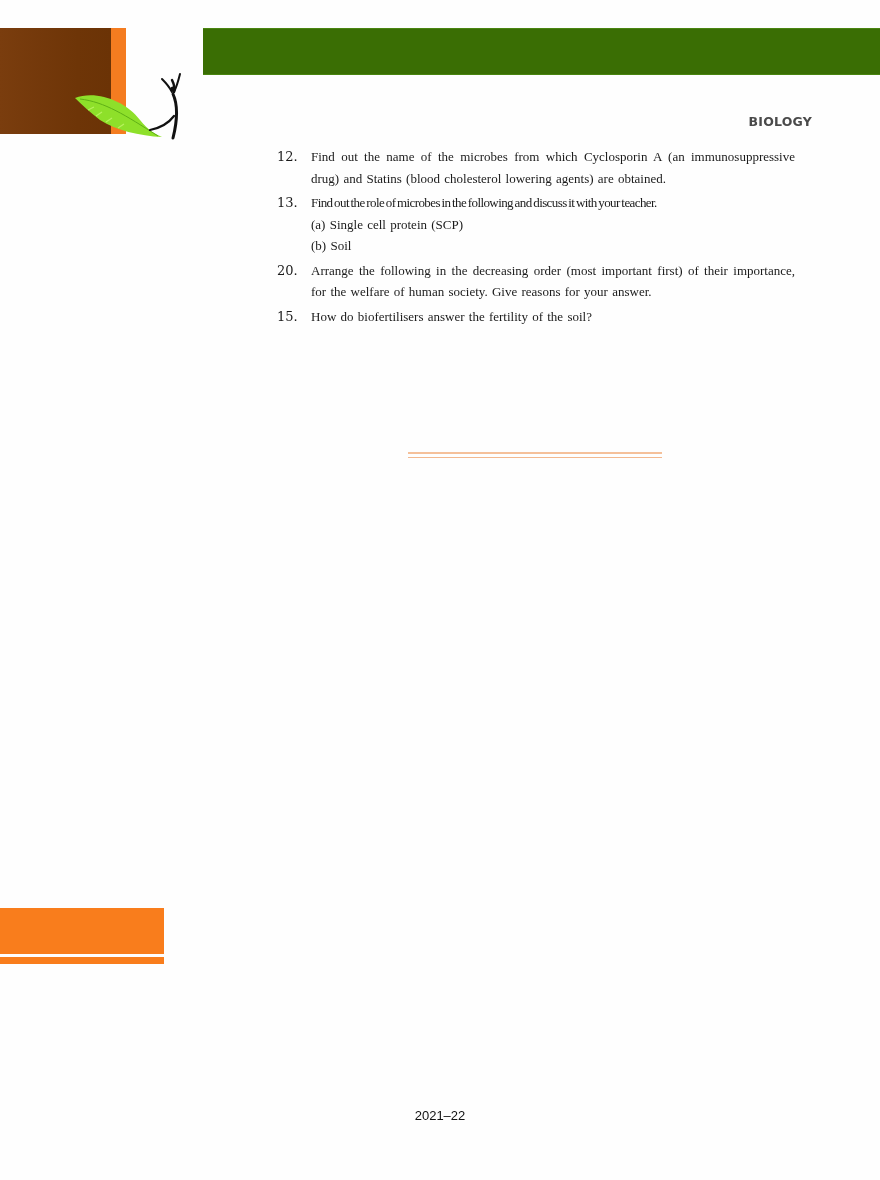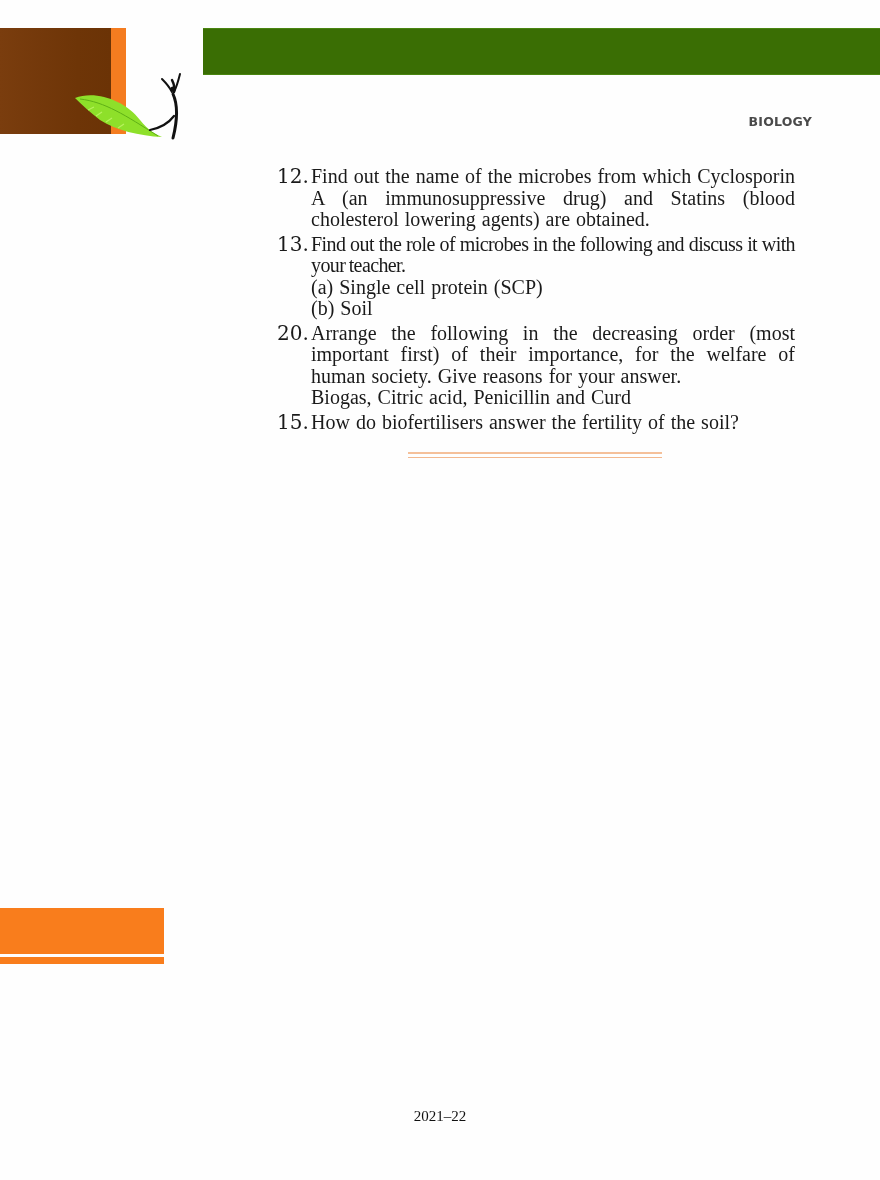--- a/index.html
+++ b/index.html
@@ -25,22 +25,22 @@
   }
   .logo {
     position: absolute; left: 70px; top: 70px; width: 130px; height: 75px;
   }
   .subject {
     position: absolute; right: 68px; top: 114px;
     font-family: "DejaVu Sans", sans-serif; font-weight: bold;
     font-size: 12.5px; color: #4a4a4a; letter-spacing: 0.2px;
   }
   .questions {
-    position: absolute; left: 277px; top: 166px; width: 518px;
-    font-size: 20px; line-height: 21.5px;
+    position: absolute; left: 277px; top: 146px; width: 518px;
+    font-size: 13px; line-height: 21.5px;
   }
   .q { display: flex; margin-bottom: 3px; }
   .q .num { width: 34px; flex: none; }
   .q .body { flex: 1; text-align: justify; word-spacing: 1px; font-family: Liberation Serif, serif; }
   .q .body p { margin: 0; }
   .sub { margin-top: 3px; }
   .tight { letter-spacing: -0.6px; word-spacing: -1px; }
   .rule {
     position: absolute; left: 408px; width: 254px; height: 2px;
     background: #f5c09a;
@@ -51,21 +51,21 @@
     position: absolute; left: 0; top: 908px; width: 164px; height: 46px;
     background: #f97d1c;
   }
   .orange-bar {
     position: absolute; left: 0; top: 957px; width: 164px; height: 7px;
     background: #f97d1c;
   }
   .footer-year {
     position: absolute; left: 0; width: 880px; top: 1108px;
     text-align: center;
-    font-family: Liberation Serif, serif; font-size: 15px; color: #111;
+    font-family: Liberation Sans, sans-serif; font-size: 13px; color: #111;
   }
 </style>
 </head>
 <body>
 
 <div class="brown-block"></div>
 <div class="orange-stripe"></div>
 <div class="green-banner"></div>
 
 <svg class="logo" viewBox="0 0 130 75">
@@ -94,21 +94,20 @@
     <div class="body">
       <p class="tight">Find out the role of microbes in the following and discuss it with your teacher.</p>
       <p class="sub">(a) Single cell protein (SCP)</p>
       <p class="sub">(b) Soil</p>
     </div>
   </div>
   <div class="q">
     <span class="num">20.</span>
     <div class="body">
       <p>Arrange the following in the decreasing order (most important first) of their importance, for the welfare of human society. Give reasons for your answer.</p>
-      <p class="sub">Biogas, Citric acid, Penicillin and Curd</p>
     </div>
   </div>
   <div class="q">
     <span class="num">15.</span>
     <div class="body">
         <p>How do biofertilisers answer the fertility of the soil?</p>
       </div>
   </div>
 </div>
 

